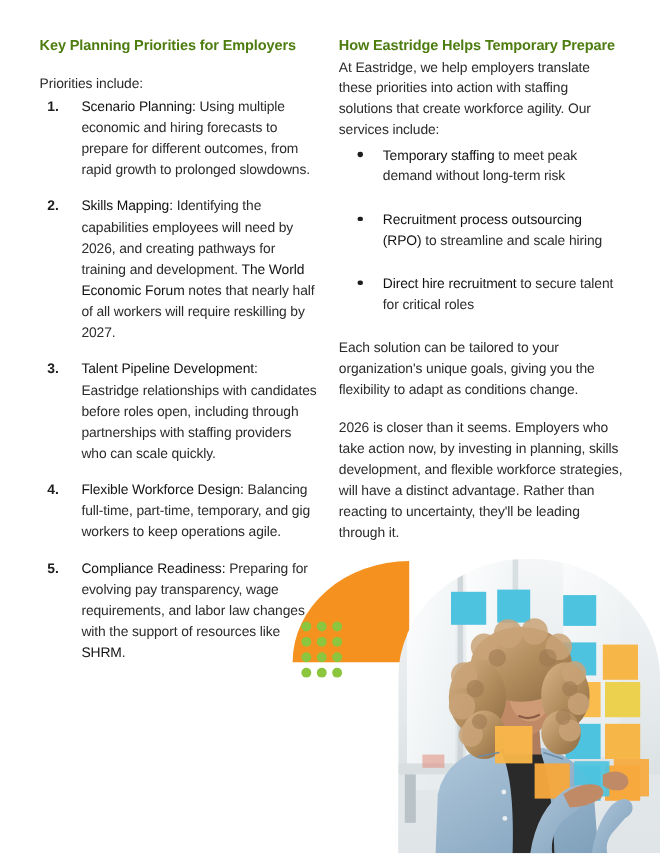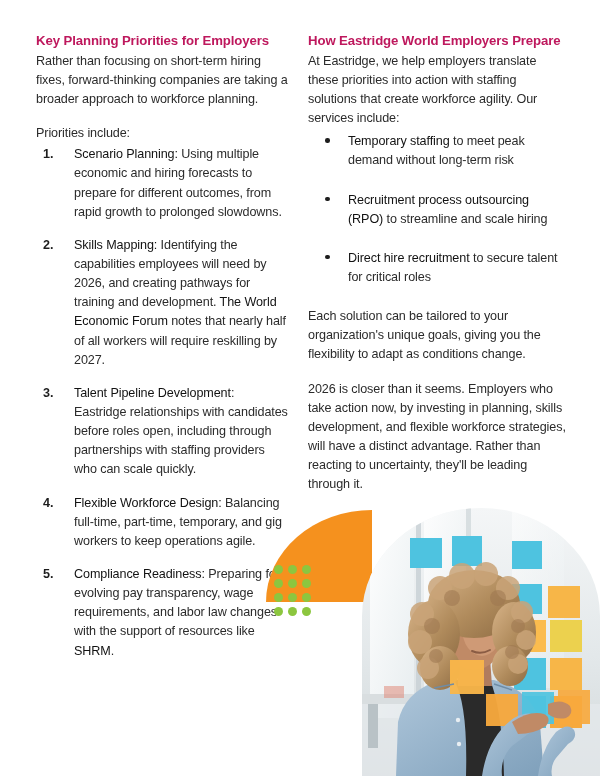--- a/index.html
+++ b/index.html
@@ -21,21 +21,21 @@
 
   
   .col {
     position: absolute;
     top: 32px;
   }
   #col-left  { left: 36px;  width: 252px; }
   #col-right { left: 308px; width: 258px; }
 
   .section-heading {
-    color: #be185d;
+    color: #4d7c0f;
     font-size: 13.2px;
     font-weight: bold;
     line-height: 1.42;
     letter-spacing: -0.1px;
     margin-bottom: 1px;
   }
 
   .para {
     color: #2b2b2b;
     font-size: 12.6px;
@@ -139,21 +139,20 @@
 </style>
 </head>
 <body>
 
 <div id="page">
 
   <div class="col" id="col-left">
 
     <div class="section-heading">Key Planning Priorities for Employers</div>
 
-    <div class="para">Rather than focusing on short-term hiring fixes, forward-thinking companies are taking a broader approach to workforce planning.</div>
 
     <div class="spacer-sm"></div>
 
     <div class="para">Priorities include:</div>
 
     <ol class="num-list">
 
       <li>
         <span class="marker">1.</span>
         <b>Scenario Planning:</b><span> Using multiple economic and hiring forecasts to prepare for different outcomes, from rapid growth to prolonged slowdowns.</span>
@@ -177,21 +176,21 @@
       <li>
         <span class="marker">5.</span>
         <b>Compliance Readiness:</b><span> Preparing for evolving pay transparency, wage requirements, and labor law changes with the support of resources like </span><b>SHRM</b><span>.</span>
       </li>
 
     </ol>
   </div>
 
   <div class="col" id="col-right">
 
-    <div class="section-heading">How Eastridge World Employers Prepare</div>
+    <div class="section-heading">How Eastridge Helps Temporary Prepare</div>
 
     <div class="para">At Eastridge, we help employers translate these priorities into action with staffing solutions that create workforce agility. Our services include:</div>
 
     <ul class="bul-list">
       <li>
         <span class="dot"></span>
         <b>Temporary staffing</b><span> to meet peak demand without long-term risk</span>
       </li>
       <li>
         <span class="dot"></span>

